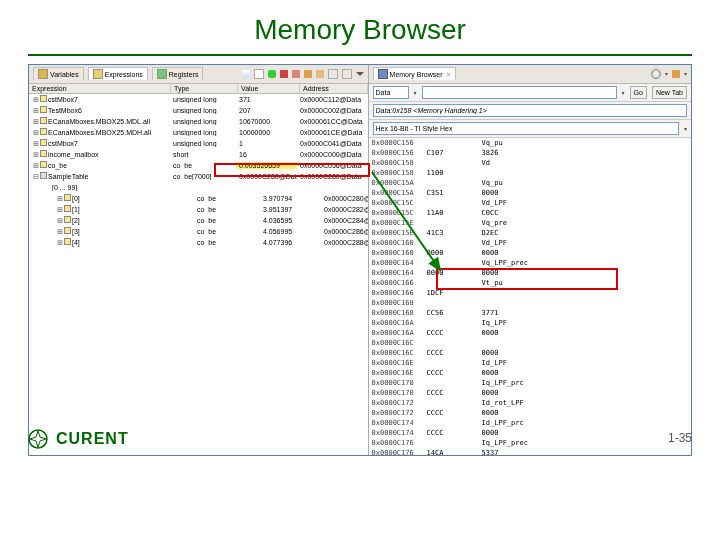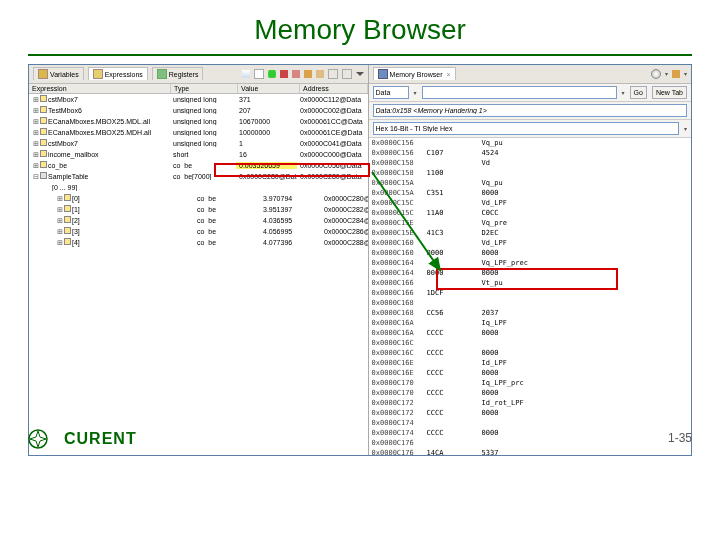--- a/index.html
+++ b/index.html
@@ -31,21 +31,21 @@
   .sq.y{background:#ffe68a}
   .sq.g{background:#e0e0e0}
   .hl-yellow{background:#fff36a}
   .mem-rows{flex:1;overflow:hidden;background:#fff;font-family:Consolas,monospace;font-size:7px}
   .mrow{display:flex;height:10px;align-items:center}
   .maddr{width:55px;color:#444;padding-left:3px}
   .mhex{width:55px}
   .mlbl{flex:1}
   .box-red{border:2px solid #d40000;position:absolute;pointer-events:none;box-sizing:border-box}
   .arrow{position:absolute;pointer-events:none}
-  .footer{position:absolute;left:28px;bottom:10px;display:flex;align-items:center;gap:16px}
+  .footer{position:absolute;left:28px;bottom:10px;display:flex;align-items:center;gap:8px}
   .logo{font-size:16px;font-weight:bold;color:#006600;letter-spacing:1px}
   .pagenum{position:absolute;right:28px;bottom:14px;font-size:12px;color:#555}
 </style>
 </head>
 <body>
 <div class="slide">
 
   <div class="title">Memory Browser</div>
   <div class="rule"></div>
 
@@ -201,21 +201,21 @@
       </div>
       <div class="mem-rows" id="mem-rows">
           <div class="mrow">
             <span class="maddr">0x0000C156</span>
             <span class="mhex"></span>
             <span class="mlbl">Vq_pu</span>
           </div>
           <div class="mrow">
             <span class="maddr">0x0000C156</span>
             <span class="mhex">C107</span>
-            <span class="mlbl">4524</span>
+            <span class="mlbl">3826</span>
           </div>
           <div class="mrow">
             <span class="maddr">0x0000C158</span>
             <span class="mhex"></span>
             <span class="mlbl">Vd</span>
           </div>
           <div class="mrow">
             <span class="maddr">0x0000C158</span>
             <span class="mhex">1100</span>
           </div>
@@ -279,21 +279,21 @@
             <span class="mhex">1DCF</span>
           </div>
           <div class="mrow">
             <span class="maddr">0x0000C168</span>
             <span class="mhex"></span>
             <span class="mlbl"></span>
           </div>
           <div class="mrow">
             <span class="maddr">0x0000C168</span>
             <span class="mhex">CC56</span>
-            <span class="mlbl">2037</span>
+            <span class="mlbl">3771</span>
           </div>
           <div class="mrow">
             <span class="maddr">0x0000C16A</span>
             <span class="mhex"></span>
             <span class="mlbl">Iq_LPF</span>
           </div>
           <div class="mrow">
             <span class="maddr">0x0000C16A</span>
             <span class="mhex">CCCC</span>
             <span class="mlbl">0000</span>
@@ -333,29 +333,31 @@
             <span class="mlbl">Id_rot_LPF</span>
           </div>
           <div class="mrow">
             <span class="maddr">0x0000C172</span>
             <span class="mhex">CCCC</span>
             <span class="mlbl">0000</span>
           </div>
           <div class="mrow">
             <span class="maddr">0x0000C174</span>
             <span class="mhex"></span>
+            <span class="mlbl">Id_LPF_prc</span>
           </div>
           <div class="mrow">
             <span class="maddr">0x0000C174</span>
             <span class="mhex">CCCC</span>
             <span class="mlbl">0000</span>
           </div>
           <div class="mrow">
             <span class="maddr">0x0000C176</span>
             <span class="mhex"></span>
+            <span class="mlbl">Iq_LPF_prec</span>
           </div>
           <div class="mrow">
             <span class="maddr">0x0000C176</span>
             <span class="mhex">14CA</span>
             <span class="mlbl">5337</span>
           </div>
         </div>
     </div>
   </div>
 

